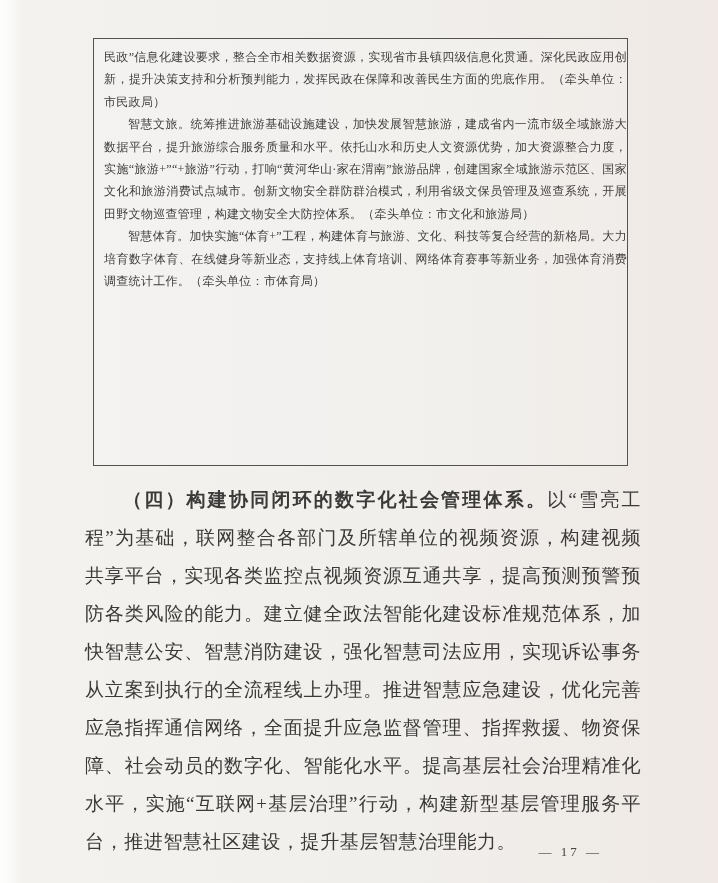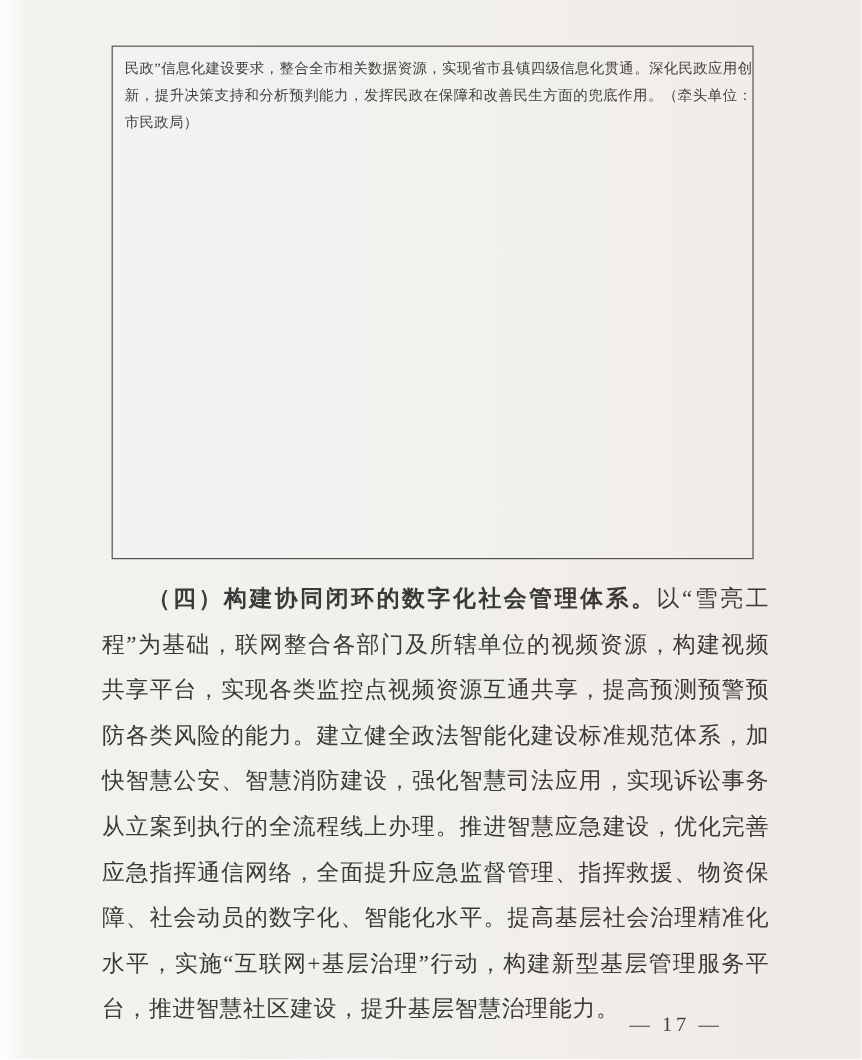--- a/index.html
+++ b/index.html
@@ -45,32 +45,34 @@
     text-align: justify;
     text-justify: inter-ideograph;
     text-indent: 2em;
     color: #3b3a38;
   }
   .body-text .heading { font-weight: bold; }
   .page-number {
     position: absolute;
     top: 844px;
     right: 116px;
-    font-size: 17px;
+    font-size: 13px;
     letter-spacing: 3px;
     color: #45433f;
   }
 </style>
 </head>
 <body>
 
 <div class="page">
 
   <div class="box">
     <p class="no-indent">民政”信息化建设要求，整合全市相关数据资源，实现省市县镇四级信息化贯通。深化民政应用创新，提升决策支持和分析预判能力，发挥民政在保障和改善民生方面的兜底作用。（牵头单位：市民政局）</p>
+    <p>智慧文旅。统筹推进旅游基础设施建设，加快发展智慧旅游，建成省内一流市级全域旅游大数据平台，提升旅游综合服务质量和水平。依托山水和历史人文资源优势，加大资源整合力度，实施“旅游+”“+旅游”行动，打响“黄河华山·家在渭南”旅游品牌，创建国家全域旅游示范区、国家文化和旅游消费试点城市。创新文物安全群防群治模式，利用省级文保员管理及巡查系统，开展田野文物巡查管理，构建文物安全大防控体系。（牵头单位：市文化和旅游局）</p>
+    <p>智慧体育。加快实施“体育+”工程，构建体育与旅游、文化、科技等复合经营的新格局。大力培育数字体育、在线健身等新业态，支持线上体育培训、网络体育赛事等新业务，加强体育消费调查统计工作。（牵头单位：市体育局）</p>
   </div>
 
   <div class="body-text">
     <span class="heading">（四）构建协同闭环的数字化社会管理体系。</span><span>以“雪亮工程”为基础，联网整合各部门及所辖单位的视频资源，构建视频共享平台，实现各类监控点视频资源互通共享，提高预测预警预防各类风险的能力。建立健全政法智能化建设标准规范体系，加快智慧公安、智慧消防建设，强化智慧司法应用，实现诉讼事务从立案到执行的全流程线上办理。推进智慧应急建设，优化完善应急指挥通信网络，全面提升应急监督管理、指挥救援、物资保障、社会动员的数字化、智能化水平。提高基层社会治理精准化水平，实施“互联网+基层治理”行动，构建新型基层管理服务平台，推进智慧社区建设，提升基层智慧治理能力。</span>
   </div>
 
   <div class="page-number">— 17 —</div>
 
 </div>
 

